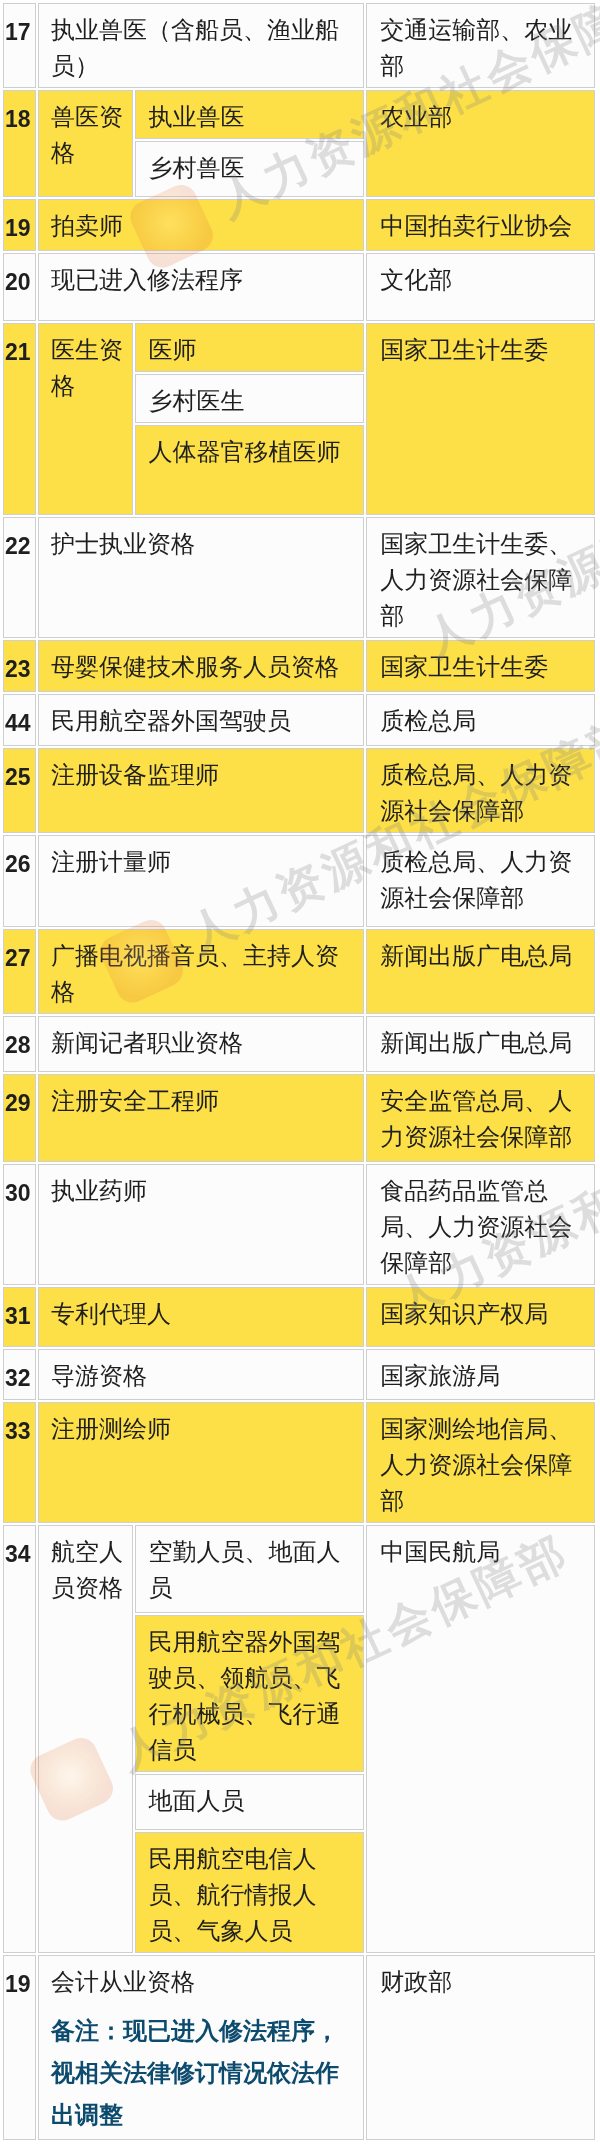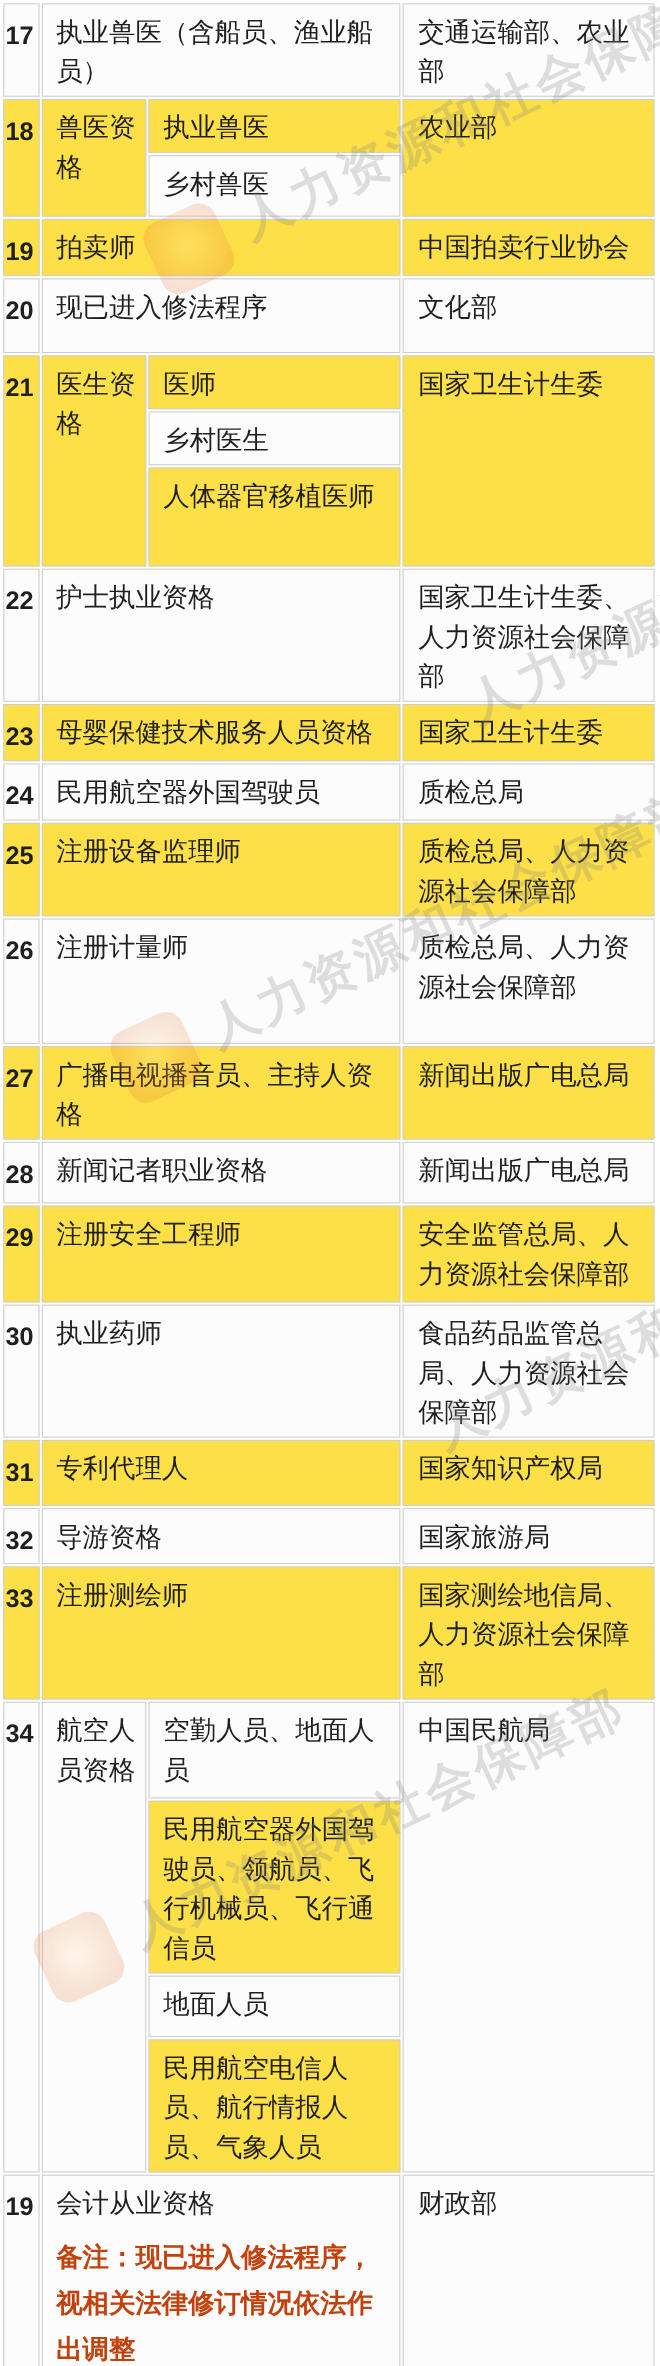--- a/index.html
+++ b/index.html
@@ -23,26 +23,26 @@
     border:1px solid #cfcfcf;
     font-size:24px;line-height:36px;
     padding:8px 6px 3px 12px;
     word-break:break-all;overflow:hidden;
   }
   td.num{font-weight:bold;font-size:23px;text-align:left;padding:10px 1px 3px 1px;margin-left:14px;}
   td.dept{padding:8px 2px 3px 13px;font-family:Liberation Serif, serif;}
   td.gname{padding:8px 8px 3px 12px;}
   .g{background:#fde047;}
   .w{background:#fcfcfc;}
-  .note{color:#c2410c;font-weight:bold;line-height:42px;margin-top:10px;}
+  .note{color:#0c4a6e;font-weight:bold;line-height:42px;margin-top:10px;}
   
   .r17{height:83px}.r18a{height:46px}.r18b{height:56px}.r19{height:52px}
   .r20{height:68px}.r21a{height:48px}.r21b{height:48px}.r21c{height:90px}
   .r22{height:83px}.r23{height:52px}.r24{height:52px}.r25{height:83px}
-  .r26{height:114px}.r27{height:83px}.r28{height:56px}.r29{height:88px}
+  .r26{height:92px}.r27{height:83px}.r28{height:56px}.r29{height:88px}
   .r30{height:119px}.r31{height:60px}.r32{height:40px}.r33{height:84px}
   .r34a{height:88px}.r34b{height:155px}.r34c{height:56px}.r34d{height:119px}
   .r35{height:183px}
   
   .wm{
     position:absolute;display:flex;align-items:center;
     transform:rotate(-25deg);transform-origin:left center;
     pointer-events:none;opacity:0.45;z-index:5;white-space:nowrap;
   }
   .wm-logo{
@@ -121,21 +121,21 @@
         <td class="dept w">国家卫生计生委、人力资源社会保障部</td>
       </tr>
 
       <tr class="r23">
         <td class="num g">23</td>
         <td class="g" colspan="2">母婴保健技术服务人员资格</td>
         <td class="dept g">国家卫生计生委</td>
       </tr>
 
       <tr class="r24">
-        <td class="num w">24</td>
+        <td class="num w">44</td>
         <td class="w" colspan="2">民用航空器外国驾驶员</td>
         <td class="dept w">质检总局</td>
       </tr>
 
       <tr class="r25">
         <td class="num g">25</td>
         <td class="g" colspan="2">注册设备监理师</td>
         <td class="dept g">质检总局、人力资源社会保障部</td>
       </tr>
 

